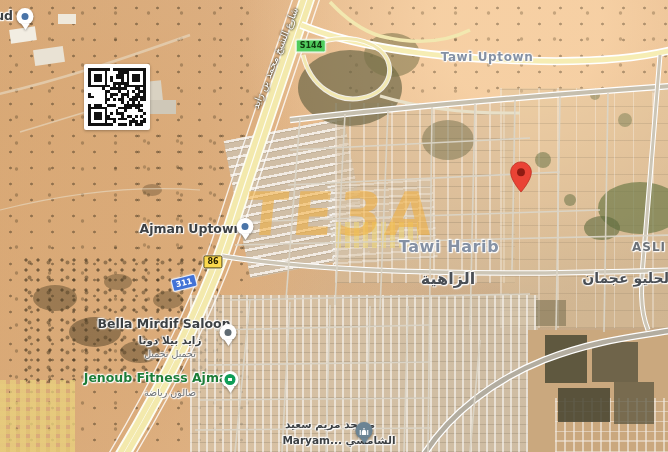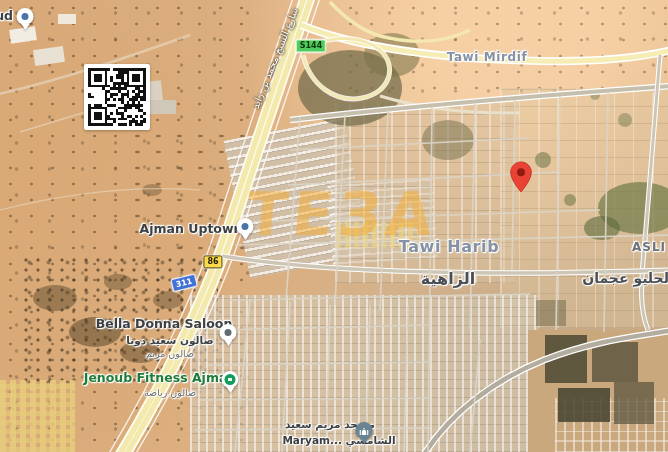--- a/index.html
+++ b/index.html
@@ -322,21 +322,21 @@
         <rect x="0" y="14" width="7" height="7"></rect>
         <rect x="1" y="15" width="5" height="5" fill="#fff"></rect>
         <rect x="2" y="16" width="3" height="3"></rect>
       </svg>
   </div>
 
   <div id="wm" style="left:342px;top:214px;">TEЗA</div>
 
   <div class="road-name" style="left:275px;top:58px;">شارع الشيخ محمد بن زايد</div>
 
-  <div class="lbl area" style="left:487px;top:57px;">Tawi Mirdif</div>
+  <div class="lbl area" style="left:487px;top:57px;">Tawi Uptown</div>
   <div class="lbl area area-sm" style="left:449px;top:246px;">Tawi Harib</div>
   <div class="lbl area-sm area-dark" style="left:448px;top:278px;font-weight:600;">الزاهية</div>
   <div class="lbl area" style="left:632px;top:247px;transform:translate(0,-50%);color:#6d7278;letter-spacing:1px;">ASLI C</div>
   <div class="lbl area-sm area-dark" style="left:628px;top:278px;font-weight:600;font-size:14px;">الحليو عجمان</div>
 
   <div class="shield sh-green" style="left:311px;top:46px;">S144</div>
   <div class="shield sh-yellow" style="left:213px;top:262px;text-align:right;">86</div>
   <div class="shield sh-blue" style="left:184px;top:283px;">311</div>
 
   <div class="lbl poi-name" style="left:13px;top:15px;transform:translate(-100%,-50%);">ud</div>
@@ -348,23 +348,23 @@
   </div>
 
   <div class="lbl poi-name" style="left:191px;top:228px;">Ajman Uptown</div>
   <div class="pin" style="left:245px;top:240px;">
     <div class="pin-c">
         <div class="pin-d dot-blue"></div>
       </div>
     <div class="pin-t"></div>
   </div>
 
-  <div class="lbl poi-name" style="left:164px;top:323px;">Bella Donna Saloon</div>
-  <div class="lbl poi-sub" style="left:170px;top:340px;">صالون سعيد دونا</div>
-  <div class="lbl poi-sub2" style="left:170px;top:353px;">صالون مريم</div>
+  <div class="lbl poi-name" style="left:164px;top:323px;">Bella Mirdif Saloon</div>
+  <div class="lbl poi-sub" style="left:170px;top:340px;">زايد بيلا دونا</div>
+  <div class="lbl poi-sub2" style="left:170px;top:353px;">تجميل تجميل</div>
   <div class="pin" style="left:228px;top:346px;">
     <div class="pin-c">
         <div class="pin-d dot-gray"></div>
       </div>
     <div class="pin-t"></div>
   </div>
 
   <div class="lbl poi-name" style="left:160px;top:377px;color:#1d7d38;">Jenoub Fitness Ajman</div>
   <div class="lbl poi-sub2" style="left:170px;top:392px;">صالون رياضة</div>
   <div class="pin" style="left:230px;top:393px;">

